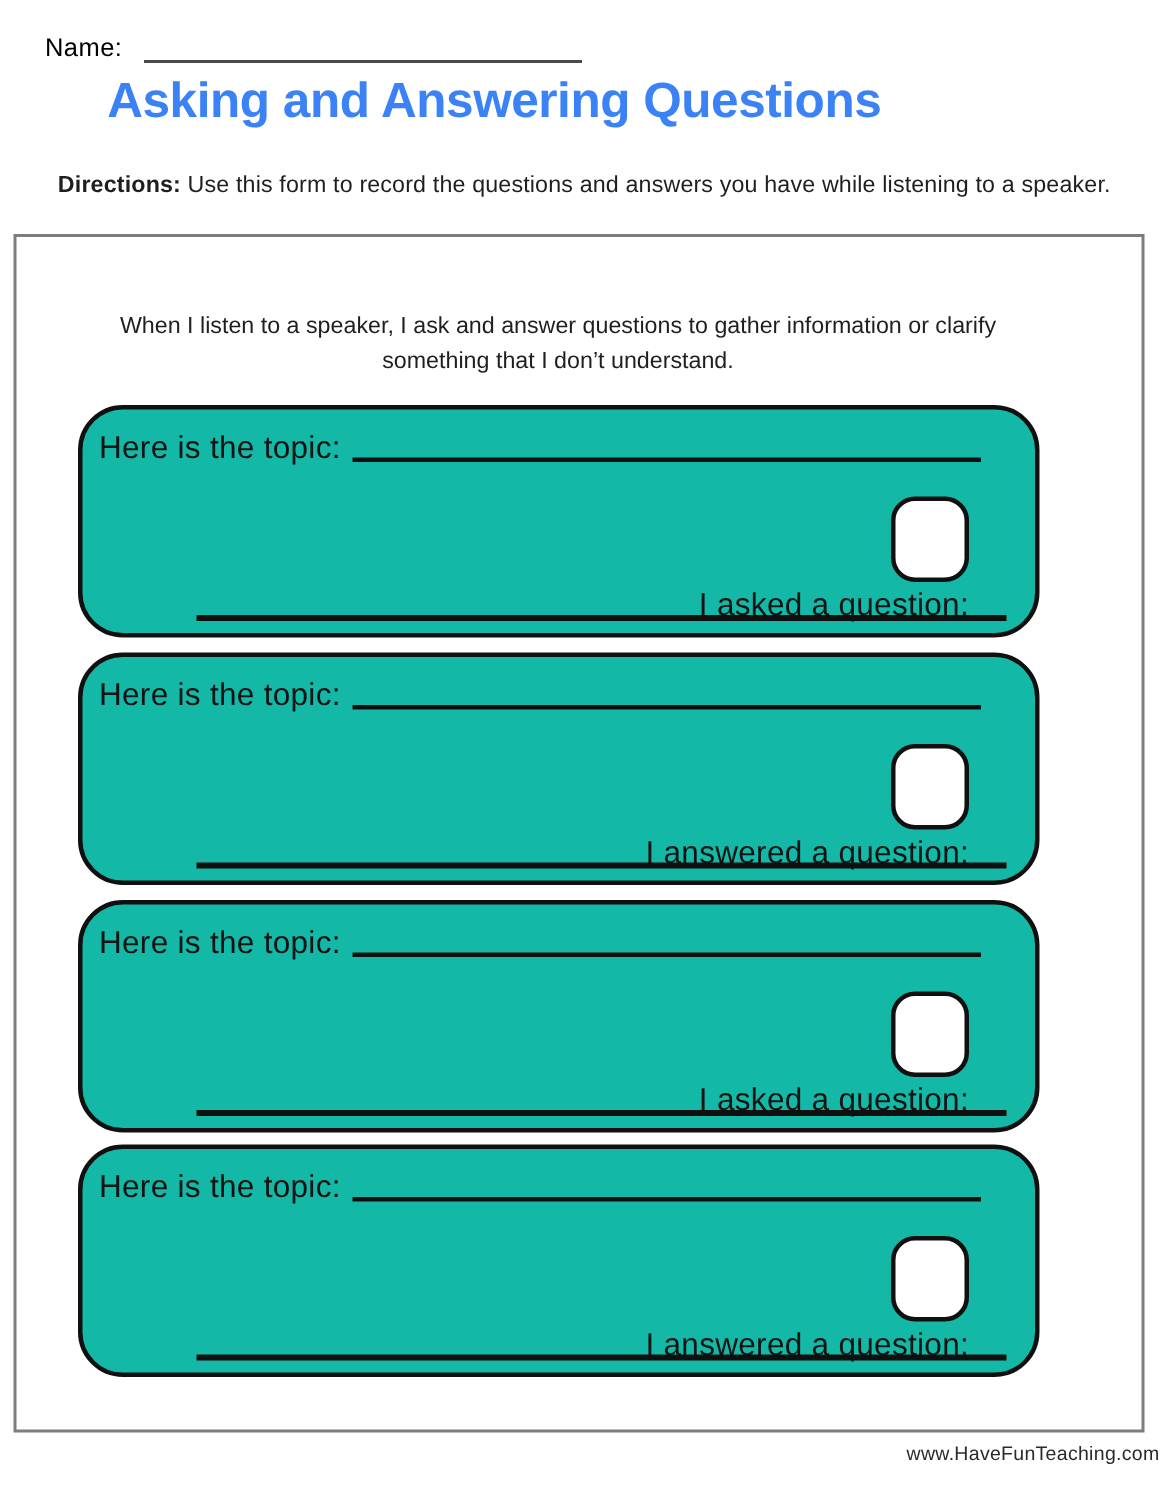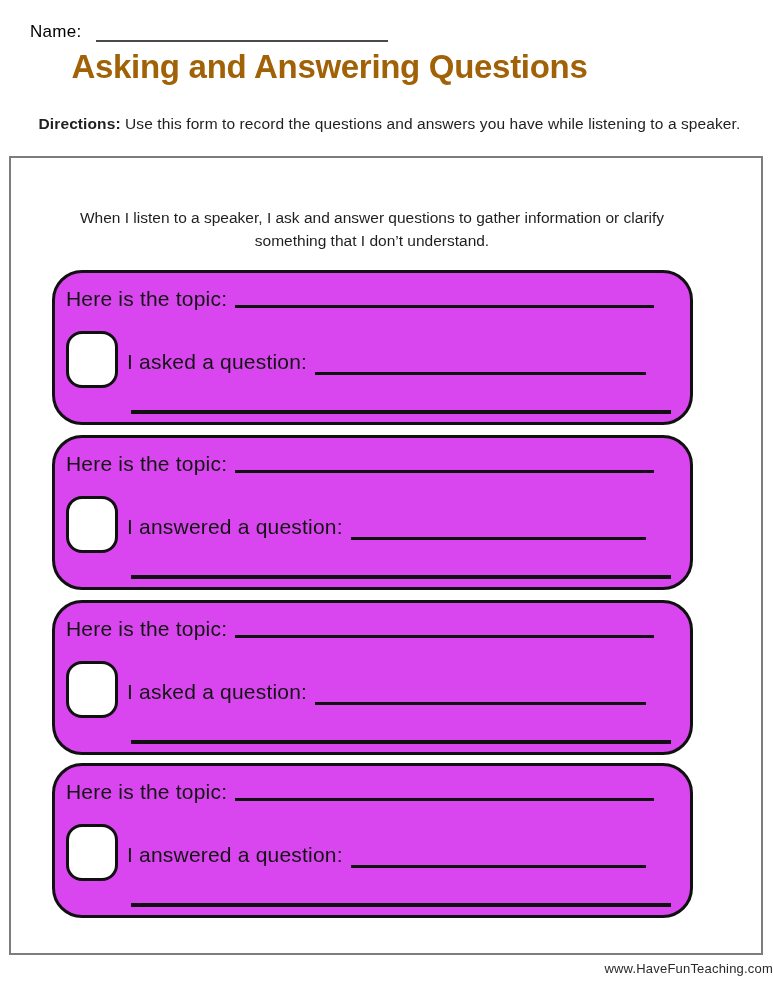--- a/index.html
+++ b/index.html
@@ -14,21 +14,21 @@
 
   
   .name-row { position:absolute; top:22px; left:30px; width:358px; display:flex; align-items:flex-end; }
   .name-label { font-size:17px; color:#000000; letter-spacing:0.3px; }
   .name-line { flex:1; margin-left:14px; border-bottom:2px solid #4a4a4a; height:17px; }
 
   
   .title {
     position:absolute; top:48px; left:0; width:659px;
     text-align:center; font-size:33px; font-weight:bold;
-    letter-spacing:-0.3px; color:#a16207;
+    letter-spacing:-0.3px; color:#3b82f6;
   }
 
   
   .directions { position:absolute; top:115px; left:22px; width:735px; font-size:15.5px; color:#1f1f1f; letter-spacing:0.1px;text-align:center; }
   .directions b { font-weight:bold; }
 
   
   .sheet {
     position:absolute; left:9px; top:156px; width:754px; height:799px;
     border:2px solid #7d7d7d; box-sizing:border-box; background:#ffffff;
@@ -37,32 +37,32 @@
   
   .intro {
     position:absolute; top:48px; left:61px; width:600px;
     text-align:center; font-size:15.5px; line-height:1.5; color:#1f1f1f;
   }
 
   
   .card {
     position:absolute; left:41px; width:641px; height:155px;
     border:3px solid #101010; border-radius:30px;
-    box-sizing:border-box; background:#d946ef;
+    box-sizing:border-box; background:#14b8a6;
   }
   .card.c0 { top:112px; }
   .card.c1 { top:277px; }
   .card.c2 { top:442px; }
   .card.c3 { top:605px; }
 
   .topic-row { position:absolute; top:14px; left:11px; right:36px; display:flex; align-items:flex-end; }
   .topic-label { font-size:21px; white-space:nowrap; letter-spacing:0.2px; color:#141414; }
   .topic-rule { flex:1; border-bottom:3px solid #101010; margin-left:8px; margin-bottom:3px; }
 
-  .question-row { position:absolute; top:58px; left:11px; right:44px; display:flex; align-items:center; }
+  .question-row { position:absolute; top:58px; left:11px; right:44px; display:flex; align-items:flex-end;flex-direction:column; }
   .checkbox {
     width:52px; height:57px; flex-shrink:0;
     border:3px solid #101010; border-radius:16px;
     box-sizing:border-box; background:#ffffff;
   }
   .q-label { font-size:21px; margin:4px 0 0 9px; white-space:nowrap; letter-spacing:0.2px; color:#141414; }
   .q-rule { flex:1; border-bottom:3px solid #101010; margin-left:8px; height:27px; }
 
   .bottom-rule { position:absolute; left:76px; right:19px; bottom:8px; border-bottom:4px solid #101010; }
 

